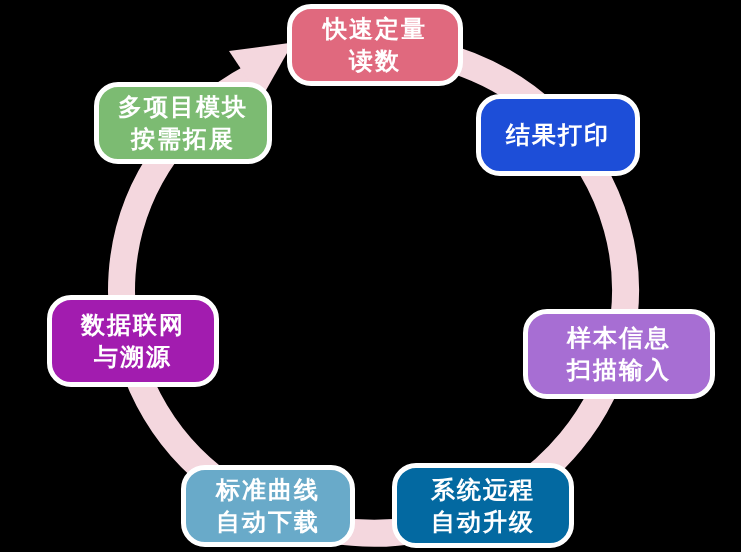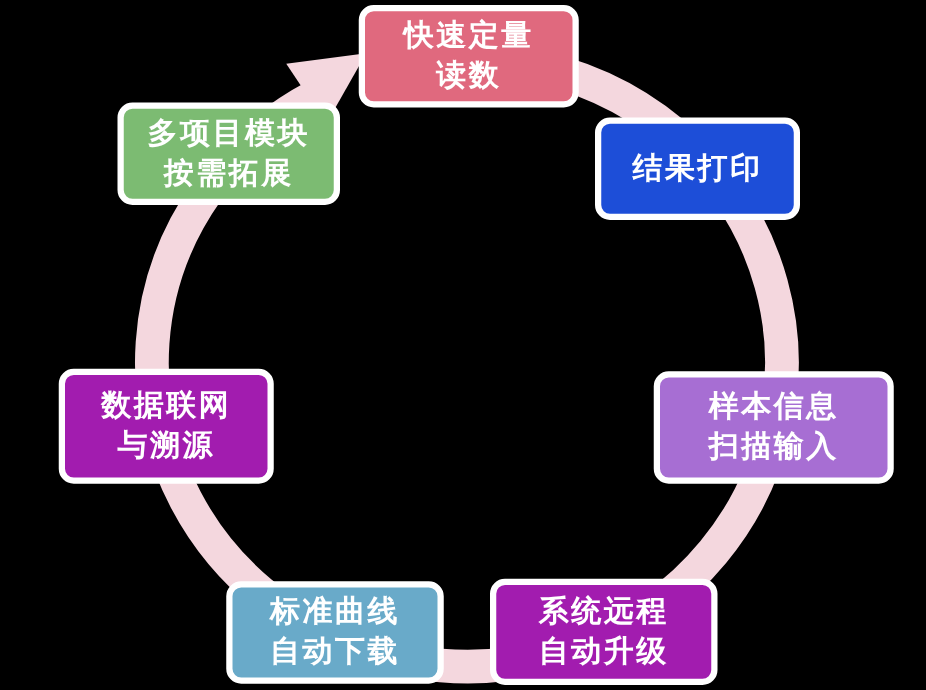--- a/index.html
+++ b/index.html
@@ -24,21 +24,21 @@
     align-items: center;
     justify-content: center;
     text-align: center;
     box-sizing: border-box;
     color: #ffffff;
     font-weight: bold;
     font-size: 24px;
     line-height: 1.32;
     letter-spacing: 2px;
     border: 5px solid #ffffff;
-    border-radius: 12px;
+    border-radius: 24px;
     white-space: pre-line;
   }
   .node-top          { left: 287px; top: 4px;   width: 176px; height: 82px; }
   .node-top-right    { left: 476px; top: 94px;  width: 164px; height: 82px; }
   .node-right        { left: 523px; top: 297px; width: 192px; height: 90px; }
   .node-bottom-right { left: 392px; top: 463px; width: 182px; height: 85px; }
   .node-bottom-left  { left: 181px; top: 465px; width: 174px; height: 82px; }
   .node-left         { left: 47px;  top: 295px; width: 172px; height: 92px; }
   .node-top-left     { left: 94px;  top: 82px;  width: 178px; height: 82px; }
 </style>
@@ -52,24 +52,24 @@
     <path d="M 317.3 53.3 A 252 243 0 1 1 251.8 77.4" fill="none" stroke-width="27" stroke-linecap="butt" stroke="#f4d7de"></path>
 
     <polygon points="293,42.5 261,99 229,51" fill="#f4d7de"></polygon>
   </svg>
 
   <div class="node node-top" style="background-color: rgb(224, 105, 126);">快速定量
 读数</div>
 
   <div class="node node-top-right" style="background-color: #1d4ed8;">结果打印</div>
 
-  <div class="node node-right" style="background-color: rgb(167, 110, 211);">样本信息
+  <div class="node node-right" style="background-color: rgb(167, 110, 211); margin-top: 12px;">样本信息
 扫描输入</div>
 
-  <div class="node node-bottom-right" style="background-color: #a21caf;">系统远程
+  <div class="node node-bottom-right" style="background-color: #0369a1;">系统远程
 自动升级</div>
 
   <div class="node node-bottom-left" style="background-color: rgb(105, 170, 201);">标准曲线
 自动下载</div>
 
   <div class="node node-left" style="background-color: #a21caf;">数据联网
 与溯源</div>
 
   <div class="node node-top-left" style="background-color: rgb(124, 187, 114);">多项目模块
 按需拓展</div>

